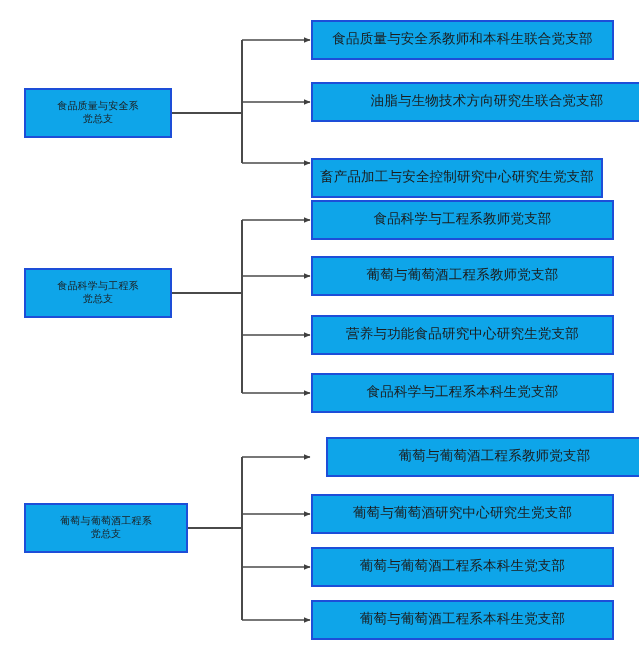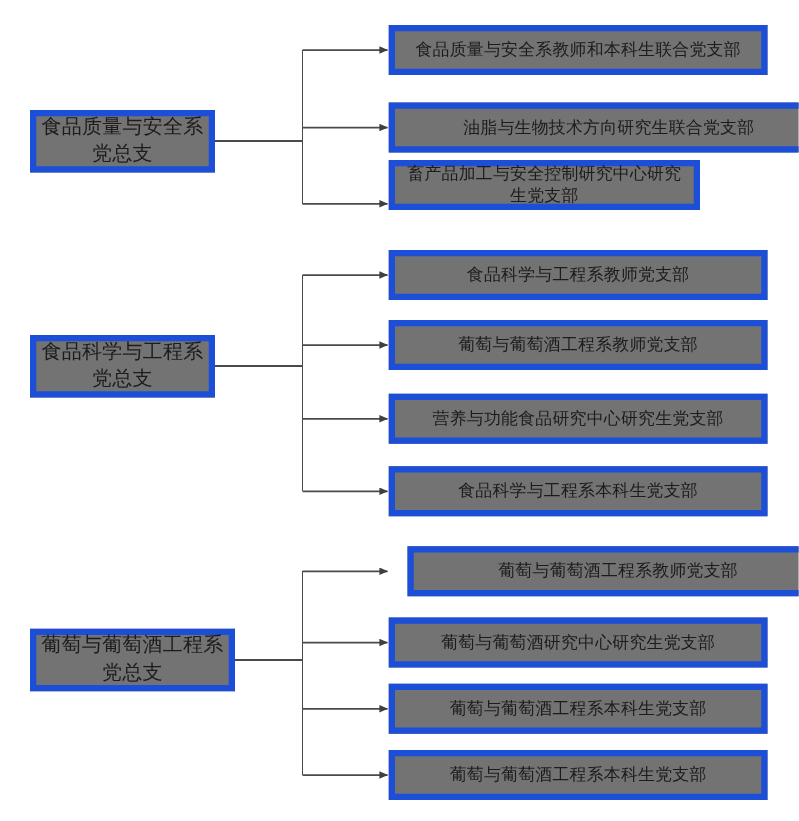--- a/index.html
+++ b/index.html
@@ -14,35 +14,36 @@
   #chart-root {
     position: relative;
     width: 639px;
     height: 657px;
     background: #ffffff;
     overflow: hidden;
   }
   .node-box {
     position: absolute;
     box-sizing: border-box;
-    border: 5px solid #1d4ed8;
-    background: #737373;
+    border: 2px solid #1d4ed8;
+    background: #0ea5e9;
     display: flex;
     align-items: center;
     justify-content: center;
     text-align: center;
     color: #1c1c1c;
     font-size: 13.5px;
     line-height: 1.35;
     letter-spacing: 0.2px;
     white-space: pre-line;
     padding: 0 4px;
+    font-family: Liberation Mono, monospace;
   }
   .node-box.root {
-    font-size: 16px;
+    font-size: 10px;
   }
   .node-box.leaf {
     font-size: 13.5px;
   }
   .connector-layer {
     position: absolute;
     left: 0;
     top: 0;
     width: 639px;
     height: 657px;
@@ -78,21 +79,21 @@
         <line x1="242" y1="514" x2="310" y2="514" stroke="#4a4a4a" stroke-width="1.4" marker-end="url(#arrowhead)"></line>
         <line x1="242" y1="567" x2="310" y2="567" stroke="#4a4a4a" stroke-width="1.4" marker-end="url(#arrowhead)"></line>
         <line x1="242" y1="620" x2="310" y2="620" stroke="#4a4a4a" stroke-width="1.4" marker-end="url(#arrowhead)"></line>
       </g>
   </svg>
 
   <div class="node-box root" style="left: 24px; top: 88px; width: 148px; height: 50px;">食品质量与安全系
 党总支</div>
   <div class="node-box leaf" style="left: 311px; top: 20px; width: 303px; height: 40px;">食品质量与安全系教师和本科生联合党支部</div>
   <div class="node-box leaf" style="left: 311px; top: 82px; width: 352px; height: 40px;">油脂与生物技术方向研究生联合党支部</div>
-  <div class="node-box leaf" style="left: 311px; top: 128px; width: 249px; height: 40px;">畜产品加工与安全控制研究中心研究生党支部</div>
+  <div class="node-box leaf" style="left: 311px; top: 158px; width: 292px; height: 40px;">畜产品加工与安全控制研究中心研究生党支部</div>
 
   <div class="node-box root" style="left: 24px; top: 268px; width: 148px; height: 50px;">食品科学与工程系
 党总支</div>
   <div class="node-box leaf" style="left: 311px; top: 200px; width: 303px; height: 40px;">食品科学与工程系教师党支部</div>
   <div class="node-box leaf" style="left: 311px; top: 256px; width: 303px; height: 40px;">葡萄与葡萄酒工程系教师党支部</div>
   <div class="node-box leaf" style="left: 311px; top: 373px; width: 303px; height: 40px;">食品科学与工程系本科生党支部</div>
   <div class="node-box leaf" style="left: 311px; top: 315px; width: 303px; height: 40px;">营养与功能食品研究中心研究生党支部</div>
 
   <div class="node-box root" style="left: 24px; top: 503px; width: 164px; height: 50px;">葡萄与葡萄酒工程系
 党总支</div>

